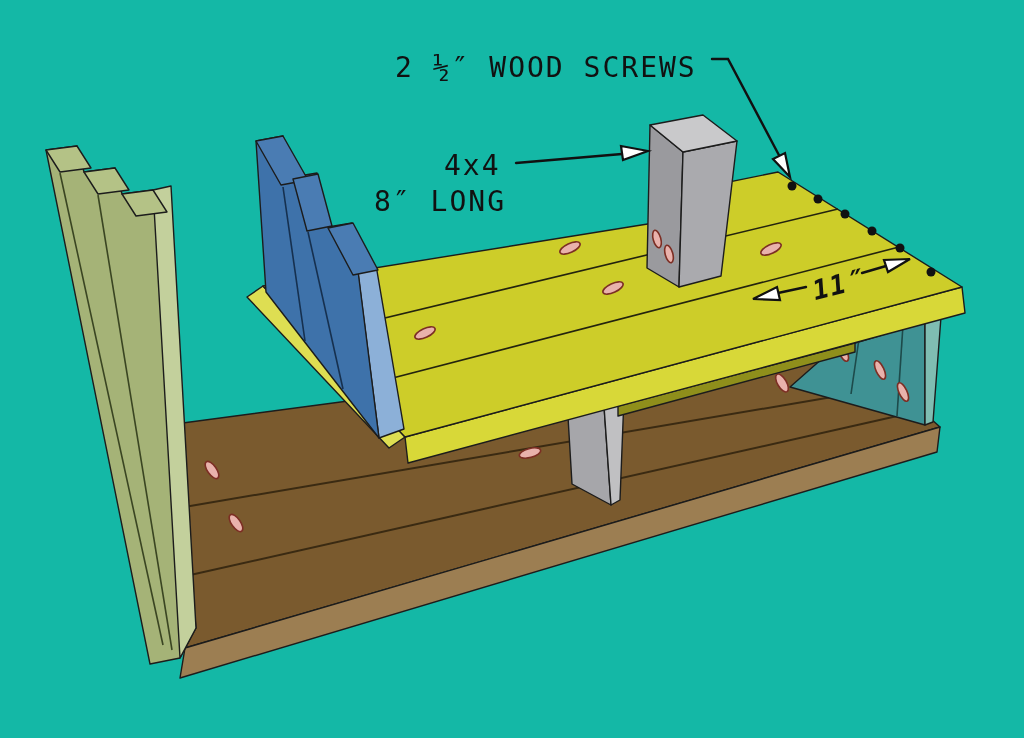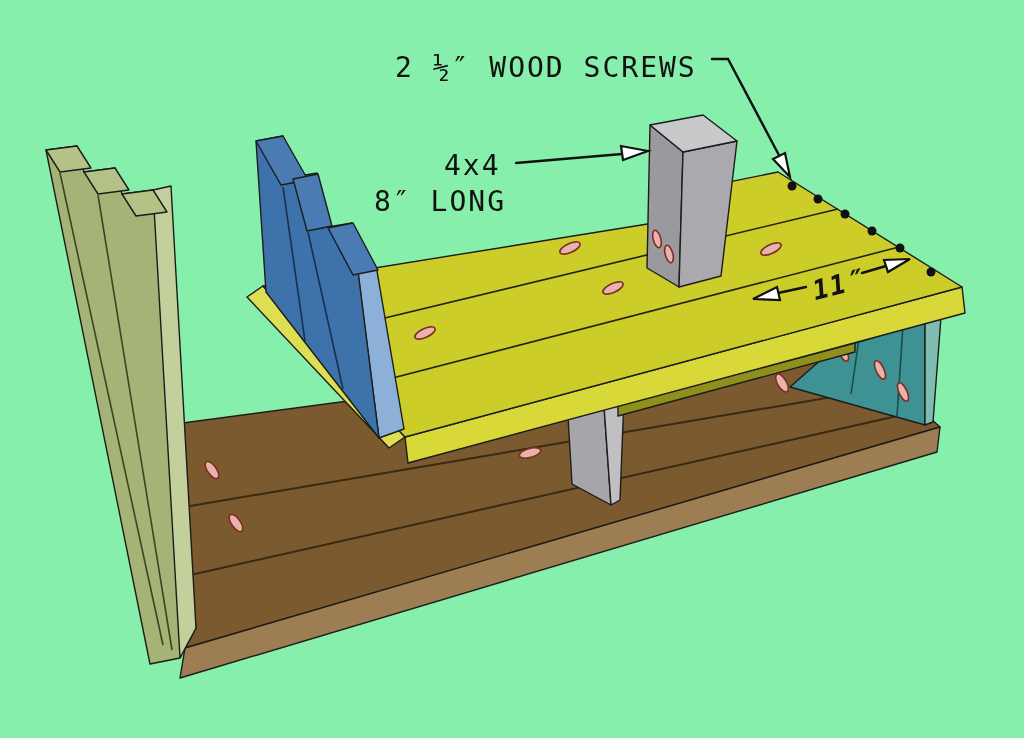--- a/index.html
+++ b/index.html
@@ -1,16 +1,16 @@
 <!DOCTYPE html>
 <html><head>
 <meta charset="utf-8">
 <style>
   html,body{margin:0;padding:0;background:#ffffff;}
-  .stage{width:1024px;height:738px;position:relative;background:#86efac;overflow:hidden;}
+  .stage{width:1024px;height:738px;position:relative;background:#14b8a6;overflow:hidden;}
   svg{display:block;}
   .face{stroke:#1c1c1c;stroke-width:1.4;stroke-linejoin:round;}
   .seam{fill:none;stroke-width:1.6;}
   .seam-yellow{stroke:#23230e;}
   .seam-brown{stroke:#3a2a12;stroke-width:2;}
   .seam-blue{stroke:#16304f;}
   .seam-green{stroke:#3a4522;}
   .seam-teal{stroke:#1d4a4a;}
   .phole{fill:#e9b2ac;stroke:#7c2e24;stroke-width:1.6;}
   .screwdot{fill:#111111;}

